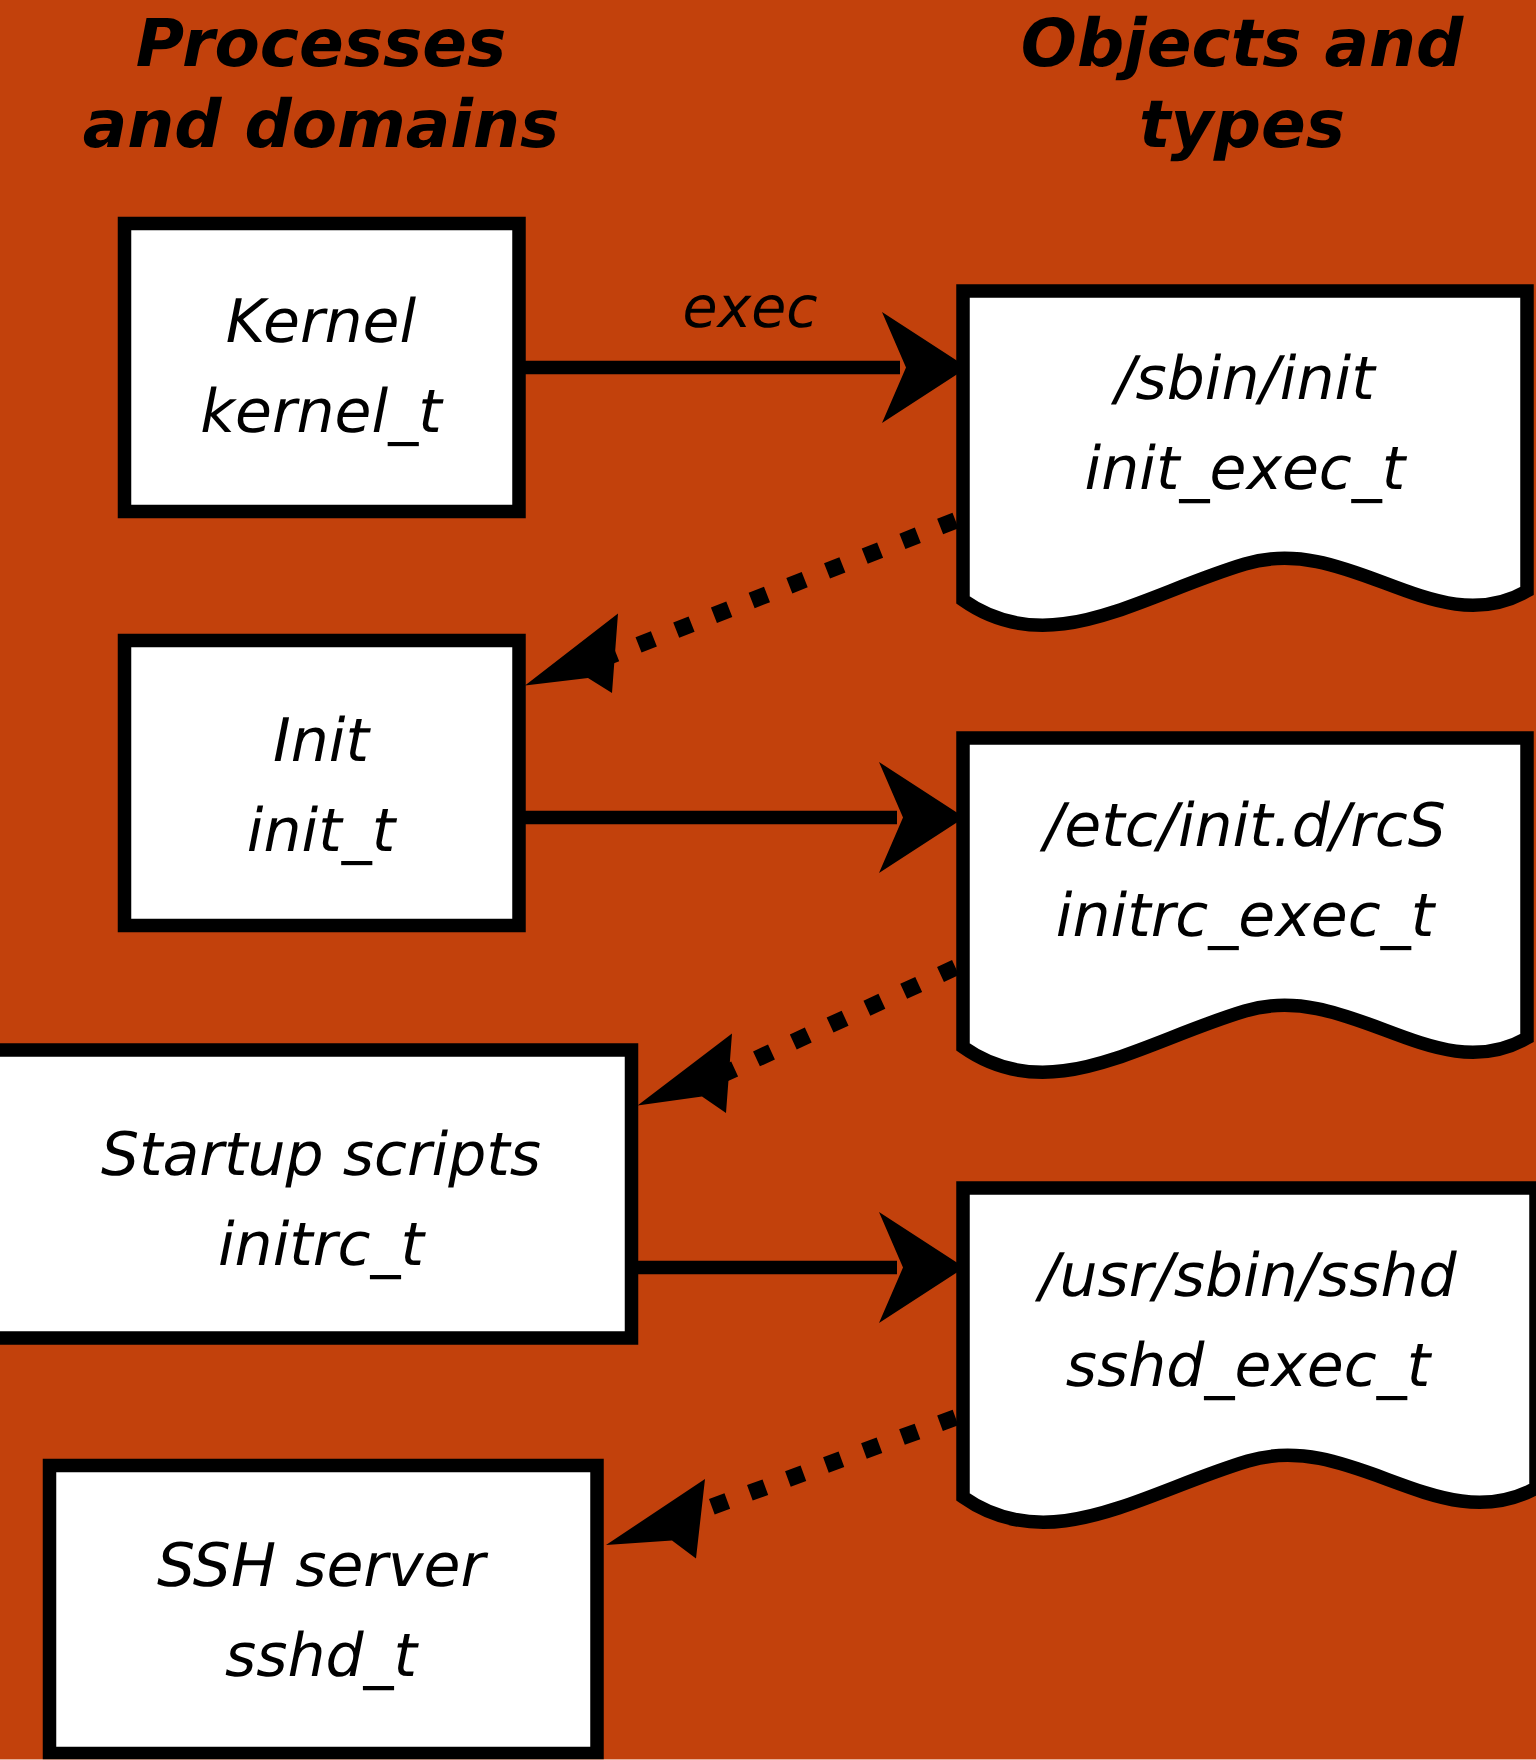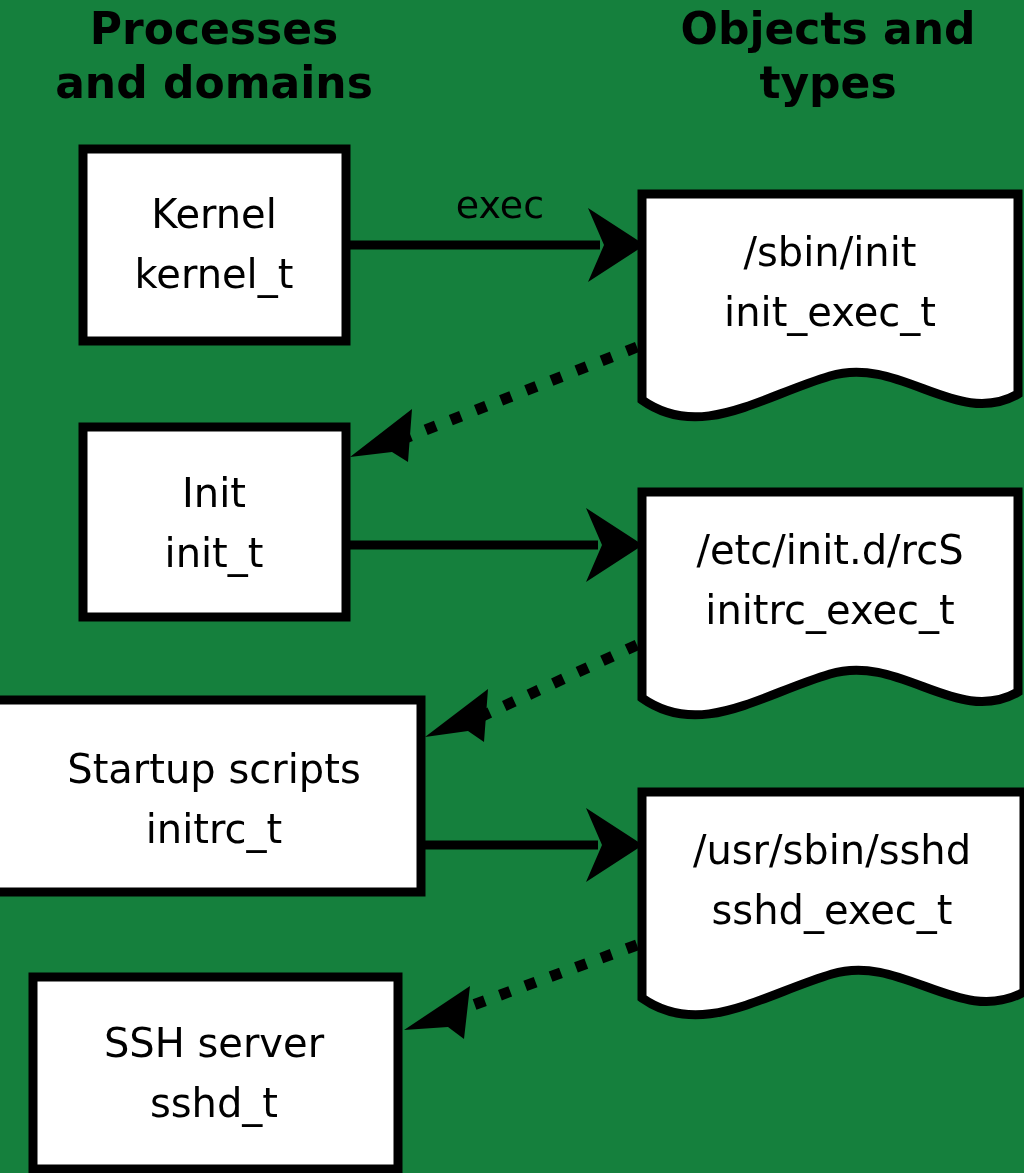--- a/index.html
+++ b/index.html
@@ -8,22 +8,23 @@
     padding: 0;
     background: #ffffff;
   }
   body {
     font-family: "DejaVu Sans", "Liberation Sans", sans-serif;
   }
   #canvas {
     position: relative;
     width: 1024px;
     height: 1173px;
-    background: #15803d;
+    background: #c2410c;
     overflow: hidden;
+    font-style: italic;
   }
   #diagram-svg {
     position: absolute;
     left: 0;
     top: 0;
     width: 1024px;
     height: 1173px;
     display: block;
   }
   .col-header {

